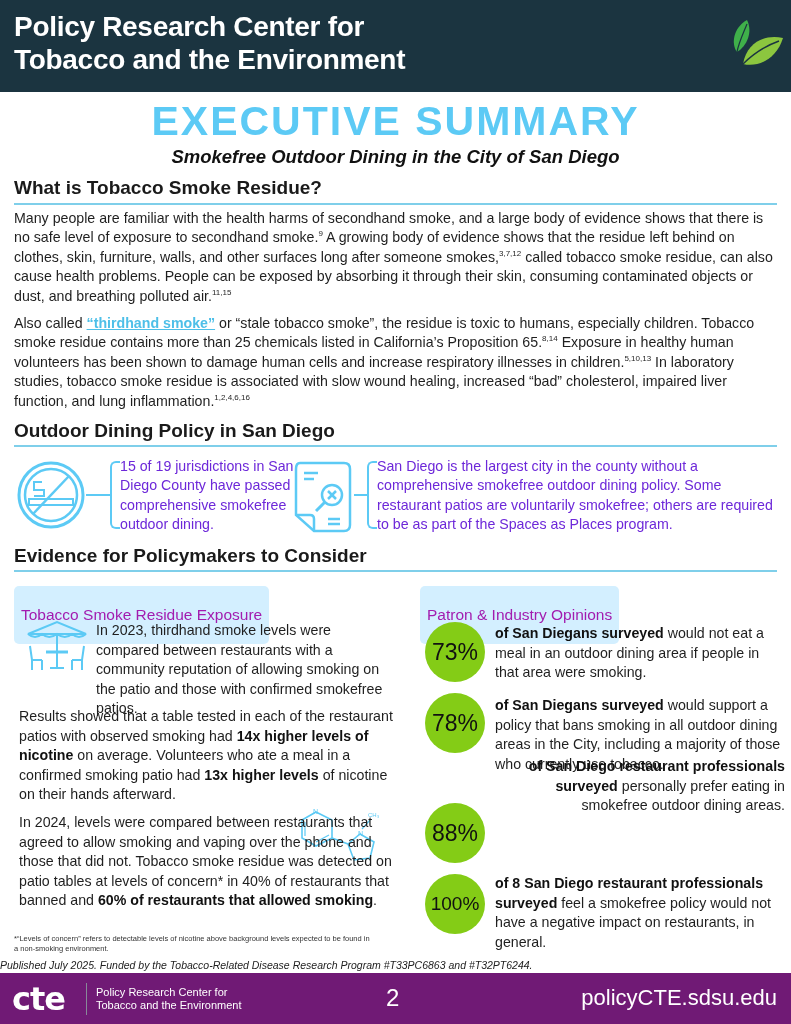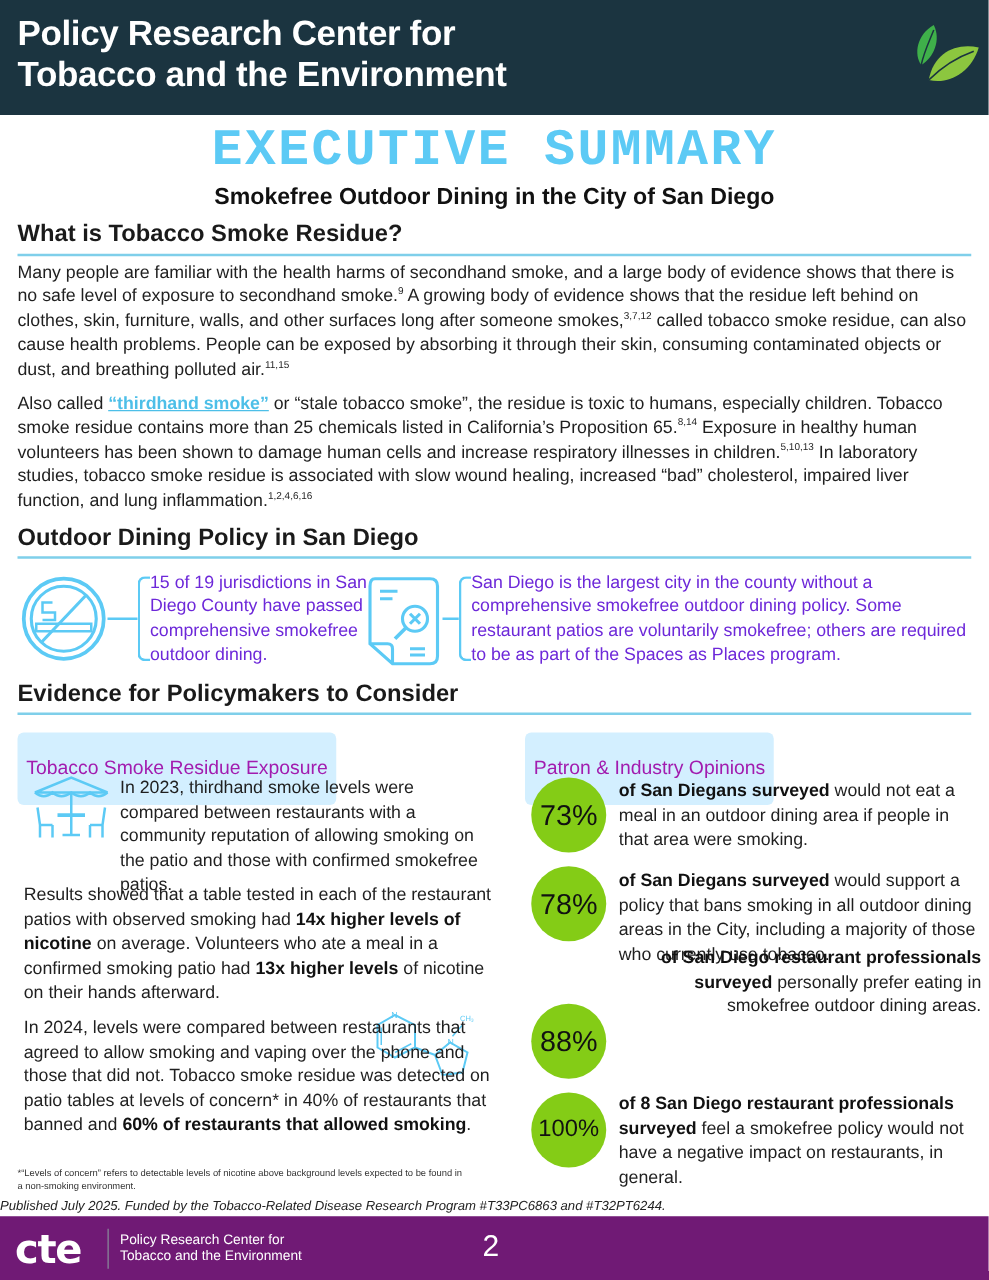--- a/index.html
+++ b/index.html
@@ -5,22 +5,22 @@
   * { box-sizing: border-box; margin: 0; padding: 0; }
   html, body { width: 791px; height: 1024px; background: #ffffff; overflow: hidden; }
   body { font-family: "Liberation Sans", sans-serif; color: #1a1a1a; position: relative; }
 
   
   .header { position: absolute; left: 0; top: 0; width: 791px; height: 92px; background: #1b3440; }
   .header-title { position: absolute; left: 14px; top: 10px; color: #ffffff; font-family: "Liberation Sans", sans-serif; font-weight: bold; font-size: 28px; line-height: 33px; letter-spacing: -0.3px; }
   .header-leaves { position: absolute; left: 725px; top: 14px; width: 62px; height: 62px; }
 
   
-  .exec-title { position: absolute; left: 0; top: 95px; width: 791px; text-align: center; color: #5ccaf5; font-family: Liberation Mono, monospace; font-weight: bold; font-size: 41px; letter-spacing: 2px; line-height: 52px; }
-  .exec-subtitle { position: absolute; left: 0; top: 146px; width: 791px; text-align: center; font-weight: bold; font-size: 18.5px; color: #111; }
+  .exec-title { position: absolute; left: 0; top: 95px; width: 791px; text-align: center; color: #5ccaf5; font-family: Liberation Sans, sans-serif; font-weight: bold; font-size: 41px; letter-spacing: 2px; line-height: 52px; }
+  .exec-subtitle { position: absolute; left: 0; top: 146px; width: 791px; text-align: center; font-style: italic; font-weight: bold; font-size: 18.5px; color: #111; }
 
   .section-head { position: absolute; left: 14px; font-size: 19px; font-weight: bold; color: #1a1a1a; }
   .section-rule { position: absolute; left: 14px; width: 763px; height: 2px; background: #7fcfea; }
 
   .para { position: absolute; left: 14px; width: 765px; font-size: 14.2px; line-height: 19.4px; color: #1f1f1f; }
   .para sup { font-size: 8px; vertical-align: 6px; line-height: 0; }
   .link { color: #4dbfe8; text-decoration: underline; font-weight: bold; }
 
   
   .policy-icon { position: absolute; }
@@ -159,13 +159,14 @@
 <div class="published">Published July 2025. Funded by the Tobacco-Related Disease Research Program #T33PC6863 and #T32PT6244.</div>
 
 <div class="footer">
   <div class="footer-logo">cte</div>
   <div class="footer-divider"></div>
   <div class="footer-org">
     <div>Policy Research Center for</div>
     <div>Tobacco and the Environment</div>
   </div>
   <div class="footer-page">2</div>
+  <div class="footer-url">policyCTE.sdsu.edu</div>
 </div>
 
 </body></html>

